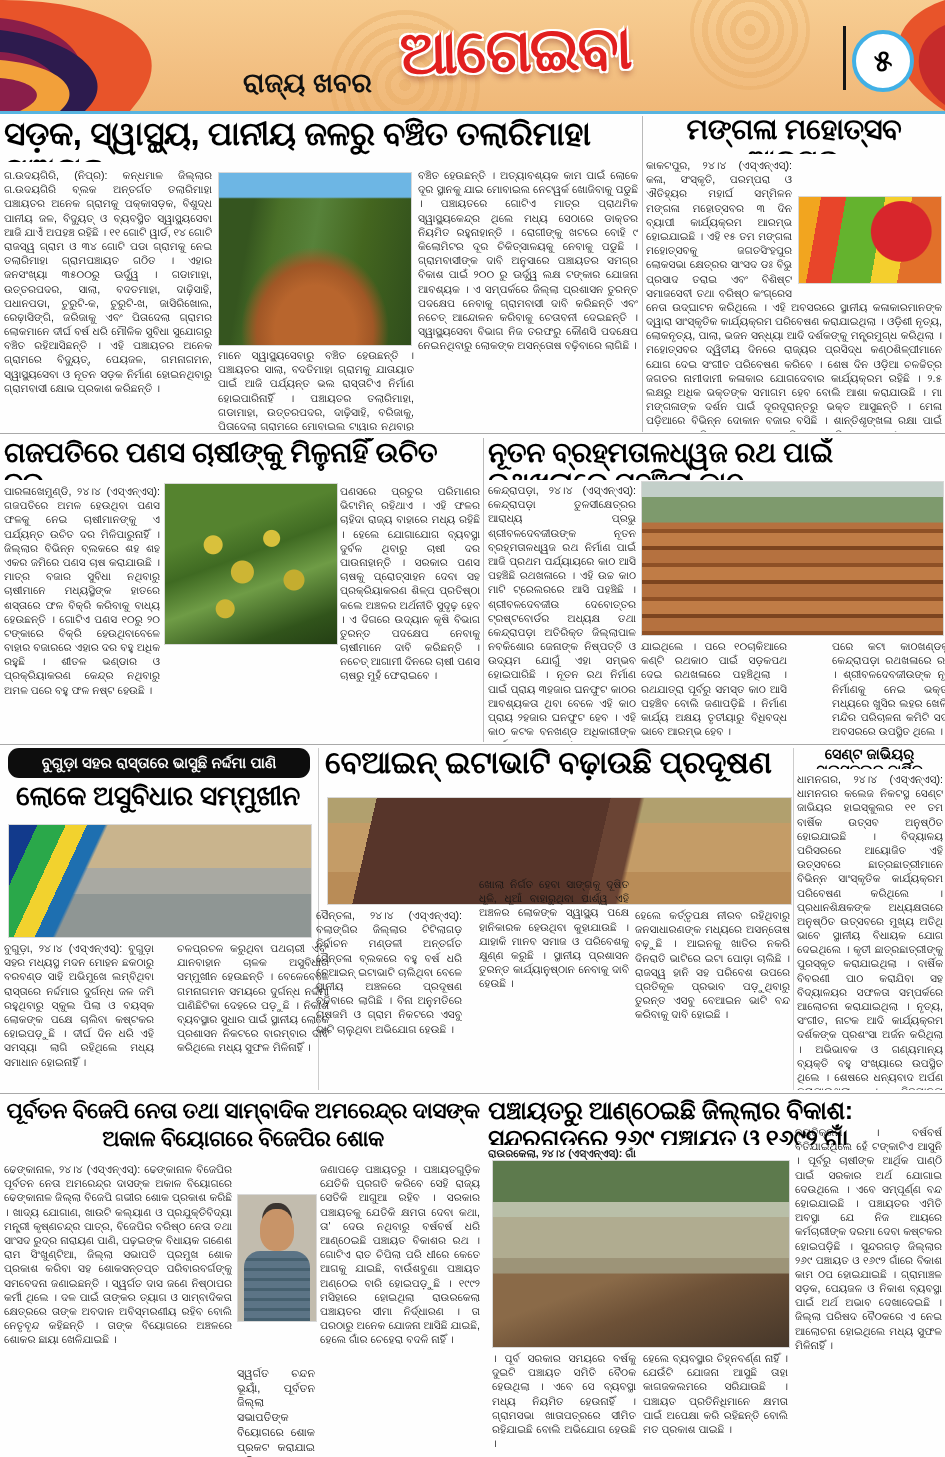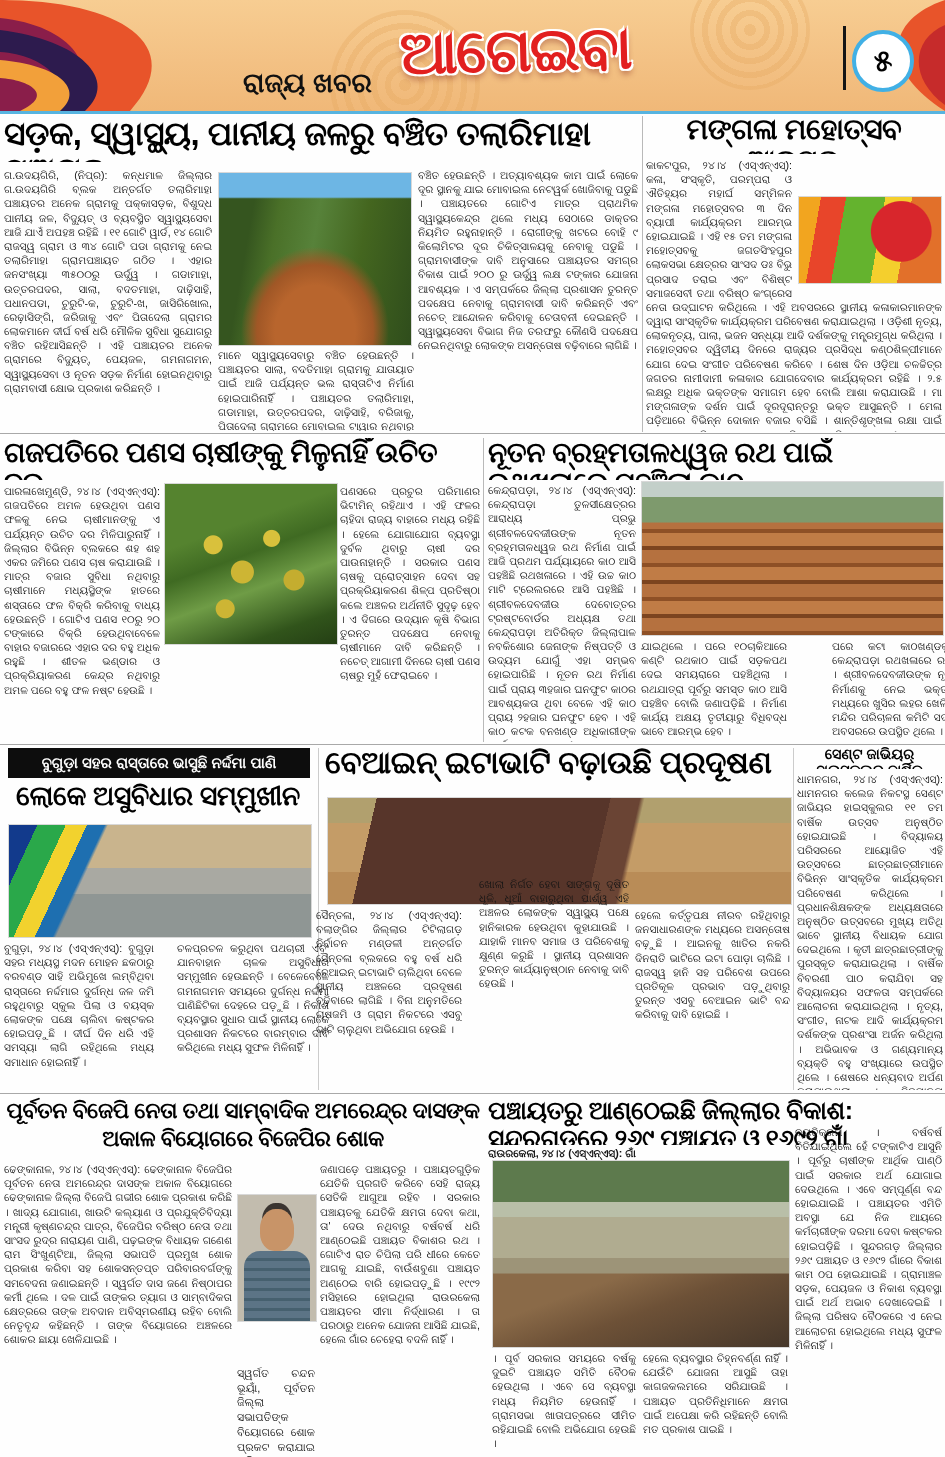--- a/index.html
+++ b/index.html
@@ -108,26 +108,26 @@
   <div class="headline" style="left:4px;top:438px;width:476px;height:42px;font-size:28px;">ଗଜପତିରେ ପଣସ ଚାଷୀଙ୍କୁ ମିଳୁନାହିଁ ଉଚିତ ଦର</div>
   <div class="col" style="left:4px;top:484px;width:156px;height:258px;">ପାରଳାଖେମୁଣ୍ଡି, ୨୪।୪ (ଏସ୍‌ଏନ୍‌ଏସ୍): ଗଜପତିରେ ଅମଳ ହେଉଥିବା ପଣସ ଫଳକୁ ନେଇ ଚାଷୀମାନଙ୍କୁ ଏ ପର୍ଯ୍ୟନ୍ତ ଉଚିତ ଦର ମିଳିପାରୁନାହିଁ । ଜିଲ୍ଲାର ବିଭିନ୍ନ ବ୍ଲକରେ ଶହ ଶହ ଏକର ଜମିରେ ପଣସ ଚାଷ କରାଯାଉଛି । ମାତ୍ର ବଜାର ସୁବିଧା ନଥିବାରୁ ଚାଷୀମାନେ ମଧ୍ୟସ୍ଥିଙ୍କ ହାତରେ ଶସ୍ତାରେ ଫଳ ବିକ୍ରି କରିବାକୁ ବାଧ୍ୟ ହେଉଛନ୍ତି । ଗୋଟିଏ ପଣସ ୧୦ରୁ ୨୦ ଟଙ୍କାରେ ବିକ୍ରି ହେଉଥିବାବେଳେ ବାହାର ବଜାରରେ ଏହାର ଦର ବହୁ ଅଧିକ ରହୁଛି । ଶୀତଳ ଭଣ୍ଡାର ଓ ପ୍ରକ୍ରିୟାକରଣ କେନ୍ଦ୍ର ନଥିବାରୁ ଅମଳ ପରେ ବହୁ ଫଳ ନଷ୍ଟ ହେଉଛି ।</div>
   <div class="photo ph-jack" style="left:164px;top:483px;width:172px;height:160px;"></div>
   <div class="col" style="left:340px;top:484px;width:140px;height:258px;">ପଣସରେ ପ୍ରଚୁର ପରିମାଣର ଭିଟାମିନ୍ ରହିଥାଏ । ଏହି ଫଳର ଚାହିଦା ରାଜ୍ୟ ବାହାରେ ମଧ୍ୟ ରହିଛି । ହେଲେ ଯୋଗାଯୋଗ ବ୍ୟବସ୍ଥା ଦୁର୍ବଳ ଥିବାରୁ ଚାଷୀ ଦର ପାଉନାହାନ୍ତି । ସରକାର ପଣସ ଚାଷକୁ ପ୍ରୋତ୍ସାହନ ଦେବା ସହ ପ୍ରକ୍ରିୟାକରଣ ଶିଳ୍ପ ପ୍ରତିଷ୍ଠା କଲେ ଅଞ୍ଚଳର ଅର୍ଥନୀତି ସୁଦୃଢ଼ ହେବ । ଏ ଦିଗରେ ଉଦ୍ୟାନ କୃଷି ବିଭାଗ ତୁରନ୍ତ ପଦକ୍ଷେପ ନେବାକୁ ଚାଷୀମାନେ ଦାବି କରିଛନ୍ତି । ନଚେତ୍ ଆଗାମୀ ଦିନରେ ଚାଷୀ ପଣସ ଚାଷରୁ ମୁହଁ ଫେରାଇବେ ।</div>
 
   <div class="vrule" style="left:483px;top:438px;height:304px;"></div>
 
   <div class="headline" style="left:488px;top:438px;width:456px;height:42px;font-size:28px;">ନୂତନ ବ୍ରହ୍ମତାଳଧ୍ୱଜ ରଥ ପାଇଁ ରଥଖଳାରେ ପହଞ୍ଚିଲା କାଠ</div>
   <div class="col" style="left:488px;top:483px;width:148px;height:259px;">କେନ୍ଦ୍ରାପଡ଼ା, ୨୪।୪ (ଏସ୍‌ଏନ୍‌ଏସ୍): କେନ୍ଦ୍ରାପଡ଼ା ତୁଳସୀକ୍ଷେତ୍ରର ଆରାଧ୍ୟ ପ୍ରଭୁ ଶ୍ରୀବଳଦେବଜୀଉଙ୍କ ନୂତନ ବ୍ରହ୍ମତାଳଧ୍ୱଜ ରଥ ନିର୍ମାଣ ପାଇଁ ଆଜି ପ୍ରଥମ ପର୍ଯ୍ୟାୟରେ କାଠ ଆସି ପହଞ୍ଚିଛି ରଥଖଳାରେ । ଏହି ଉଚ୍ଚ କାଠ ମାଟି ଟ୍ରେଲରରେ ଆସି ପହଞ୍ଚିଛି । ଶ୍ରୀବଳଦେବଜୀଉ ଦେବୋତ୍ତର ଟ୍ରଷ୍ଟବୋର୍ଡର ଅଧ୍ୟକ୍ଷ ତଥା କେନ୍ଦ୍ରାପଡ଼ା ଅତିରିକ୍ତ ଜିଲ୍ଲାପାଳ ନବକିଶୋର ଜେନାଙ୍କ ନିଷ୍ପତ୍ତି ଓ ଉଦ୍ୟମ ଯୋଗୁଁ ଏହା ସମ୍ଭବ ହୋଇପାରିଛି । ନୂତନ ରଥ ନିର୍ମାଣ ପାଇଁ ପ୍ରାୟ ୩ହଜାର ଘନଫୁଟ କାଠର ଆବଶ୍ୟକତା ଥିବା ବେଳେ ଏହି କାଠ ପ୍ରାୟ ୨ହଜାର ଘନଫୁଟ ହେବ । ଏହି କାଠ କଟକ ବନଖଣ୍ଡ ଅଧିକାରୀଙ୍କ କାର୍ଯ୍ୟାଳୟ ଅଧୀନ ଯାଜପୁର ଜିଲ୍ଲାର ମୋଟା ଓ ସୁକିନ୍ଦା ବନାଞ୍ଚଳରୁ ଅଣାଯାଇଛି ।</div>
   <div class="photo ph-logs" style="left:641px;top:481px;width:301px;height:153px;"></div>
-  <div class="col" style="left:641px;top:639px;width:146px;height:103px;">ଯାଇଥିଲେ । ପରେ ୧୦ଚାକିଆରେ କଣ୍ଟି ରଥକାଠ ପାଇଁ ସଡ଼କପଥ ଦେଇ ସମୟରାରେ ପହଞ୍ଚିଥିଲା । ରଥଯାତ୍ରା ପୂର୍ବରୁ ସମସ୍ତ କାଠ ଆସି ପହଞ୍ଚିବ ବୋଲି ଜଣାପଡ଼ିଛି । ନିର୍ମାଣ କାର୍ଯ୍ୟ ଅକ୍ଷୟ ତୃତୀୟାରୁ ବିଧିବଦ୍ଧ ଭାବେ ଆରମ୍ଭ ହେବ ।</div>
+  <div class="col" style="left:641px;top:639px;width:146px;height:103px;">ଯାଇଥିଲେ । ପରେ ୧୦ଚାକିଆରେ କଣ୍ଟି ରଥକାଠ ପାଇଁ ସଡ଼କପଥ ଦେଇ ରଥଖଳାରେ ପହଞ୍ଚିଥିଲା । ରଥଯାତ୍ରା ପୂର୍ବରୁ ସମସ୍ତ କାଠ ଆସି ପହଞ୍ଚିବ ବୋଲି ଜଣାପଡ଼ିଛି । ନିର୍ମାଣ କାର୍ଯ୍ୟ ଅକ୍ଷୟ ତୃତୀୟାରୁ ବିଧିବଦ୍ଧ ଭାବେ ଆରମ୍ଭ ହେବ ।</div>
   <div class="col" style="left:792px;top:639px;width:150px;height:103px;margin-left:40px;">ପରେ କଟା କାଠଖଣ୍ଡକୁ ଆଣି କେନ୍ଦ୍ରାପଡ଼ା ରଥଖଳାରେ ରଖାଯାଇଛି । ଶ୍ରୀବଳଦେବଜୀଉଙ୍କ ନୂତନ ରଥ ନିର୍ମାଣକୁ ନେଇ ଭକ୍ତମାନଙ୍କ ମଧ୍ୟରେ ଖୁସିର ଲହର ଖେଳିଯାଇଛି । ମନ୍ଦିର ପରିଚାଳନା କମିଟି ସଦସ୍ୟ ଏହି ଅବସରରେ ଉପସ୍ଥିତ ଥିଲେ ।</div>
 
   <div class="hrule" style="top:744px;"></div>
 
-  <div class="kicker" style="left:8px;top:748px;width:302px;height:30px;font-size:15px;line-height:30px;">ବୁଗୁଡ଼ା ସହର ରାସ୍ତାରେ ଭାସୁଛି ନର୍ଦ୍ଦମା ପାଣି</div>
+  <div class="kicker" style="left:8px;top:748px;width:302px;height:30px;font-size:15px;line-height:30px;border-radius:11px;">ବୁଗୁଡ଼ା ସହର ରାସ୍ତାରେ ଭାସୁଛି ନର୍ଦ୍ଦମା ପାଣି</div>
   <div class="headline" style="left:4px;top:782px;width:308px;height:38px;font-size:27px;text-align:center;">ଲୋକେ ଅସୁବିଧାର ସମ୍ମୁଖୀନ</div>
   <div class="photo ph-bus" style="left:8px;top:824px;width:302px;height:112px;"></div>
   <div class="col" style="left:4px;top:941px;width:150px;height:148px;">ବୁଗୁଡ଼ା, ୨୪।୪ (ଏସ୍‌ଏନ୍‌ଏସ୍): ବୁଗୁଡ଼ା ସହର ମଧ୍ୟସ୍ଥ ମଦନ ମୋହନ ଛକଠାରୁ ବରବଣ୍ଡ ସାହି ଅଭିମୁଖେ ଲମ୍ବିଥିବା ରାସ୍ତାରେ ନର୍ଦ୍ଦମାର ଦୁର୍ଗନ୍ଧ ଜଳ ଜମି ରହୁଥିବାରୁ ସ୍କୁଲ ପିଲା ଓ ବୟସ୍କ ଲୋକଙ୍କ ପକ୍ଷେ ଚାଲିବା କଷ୍ଟକର ହୋଇପଡ଼ୁଛି । ଦୀର୍ଘ ଦିନ ଧରି ଏହି ସମସ୍ୟା ଲାଗି ରହିଥିଲେ ମଧ୍ୟ ସମାଧାନ ହୋଇନାହିଁ ।</div>
   <div class="col" style="left:160px;top:941px;width:152px;height:148px;margin-left:17px;">ଚଳପ୍ରଚଳ କରୁଥିବା ପଥଚାରୀ ଏବଂ ଯାନବାହାନ ଚାଳକ ଅସୁବିଧାର ସମ୍ମୁଖୀନ ହେଉଛନ୍ତି । ବେଳେବେଳେ ଗମନାଗମନ ସମୟରେ ଦୁର୍ଗନ୍ଧ ନର୍ଦ୍ଦମା ପାଣିଛିଟିକା ଦେହରେ ପଡ଼ୁଛି । ନିକାଶ ବ୍ୟବସ୍ଥାର ସୁଧାର ପାଇଁ ସ୍ଥାନୀୟ ଲୋକେ ପ୍ରଶାସନ ନିକଟରେ ବାରମ୍ବାର ଦାବି କରିଥିଲେ ମଧ୍ୟ ସୁଫଳ ମିଳିନାହିଁ ।</div>
 
   <div class="vrule" style="left:318px;top:748px;height:342px;background:#ccc;"></div>
 
   <div class="headline" style="left:325px;top:746px;width:466px;height:46px;font-size:31px;">ବେଆଇନ୍ ଇଟାଭାଟି ବଢ଼ାଉଛି ପ୍ରଦୂଷଣ</div>
   <div class="photo ph-kiln" style="left:327px;top:797px;width:463px;height:106px;"></div>
   <div class="col" style="left:316px;top:908px;width:146px;height:182px;">ସୈନ୍ତଳା, ୨୪।୪ (ଏସ୍‌ଏନ୍‌ଏସ୍): ବଲାଙ୍ଗିର ଜିଲ୍ଲାର ଟିଟିଲାଗଡ଼ ନିର୍ବାଚନ ମଣ୍ଡଳୀ ଅନ୍ତର୍ଗତ ସୈନ୍ତଳା ବ୍ଲକରେ ବହୁ ବର୍ଷ ଧରି ବେଆଇନ୍ ଇଟାଭାଟି ଚାଲିଥିବା ବେଳେ ସ୍ଥାନୀୟ ଅଞ୍ଚଳରେ ପ୍ରଦୂଷଣ ବଢ଼ିବାରେ ଲାଗିଛି । ବିନା ଅନୁମତିରେ ଚାଷଜମି ଓ ଗ୍ରାମ ନିକଟରେ ଏସବୁ ଭାଟି ଚାଲୁଥିବା ଅଭିଯୋଗ ହେଉଛି ।</div>

